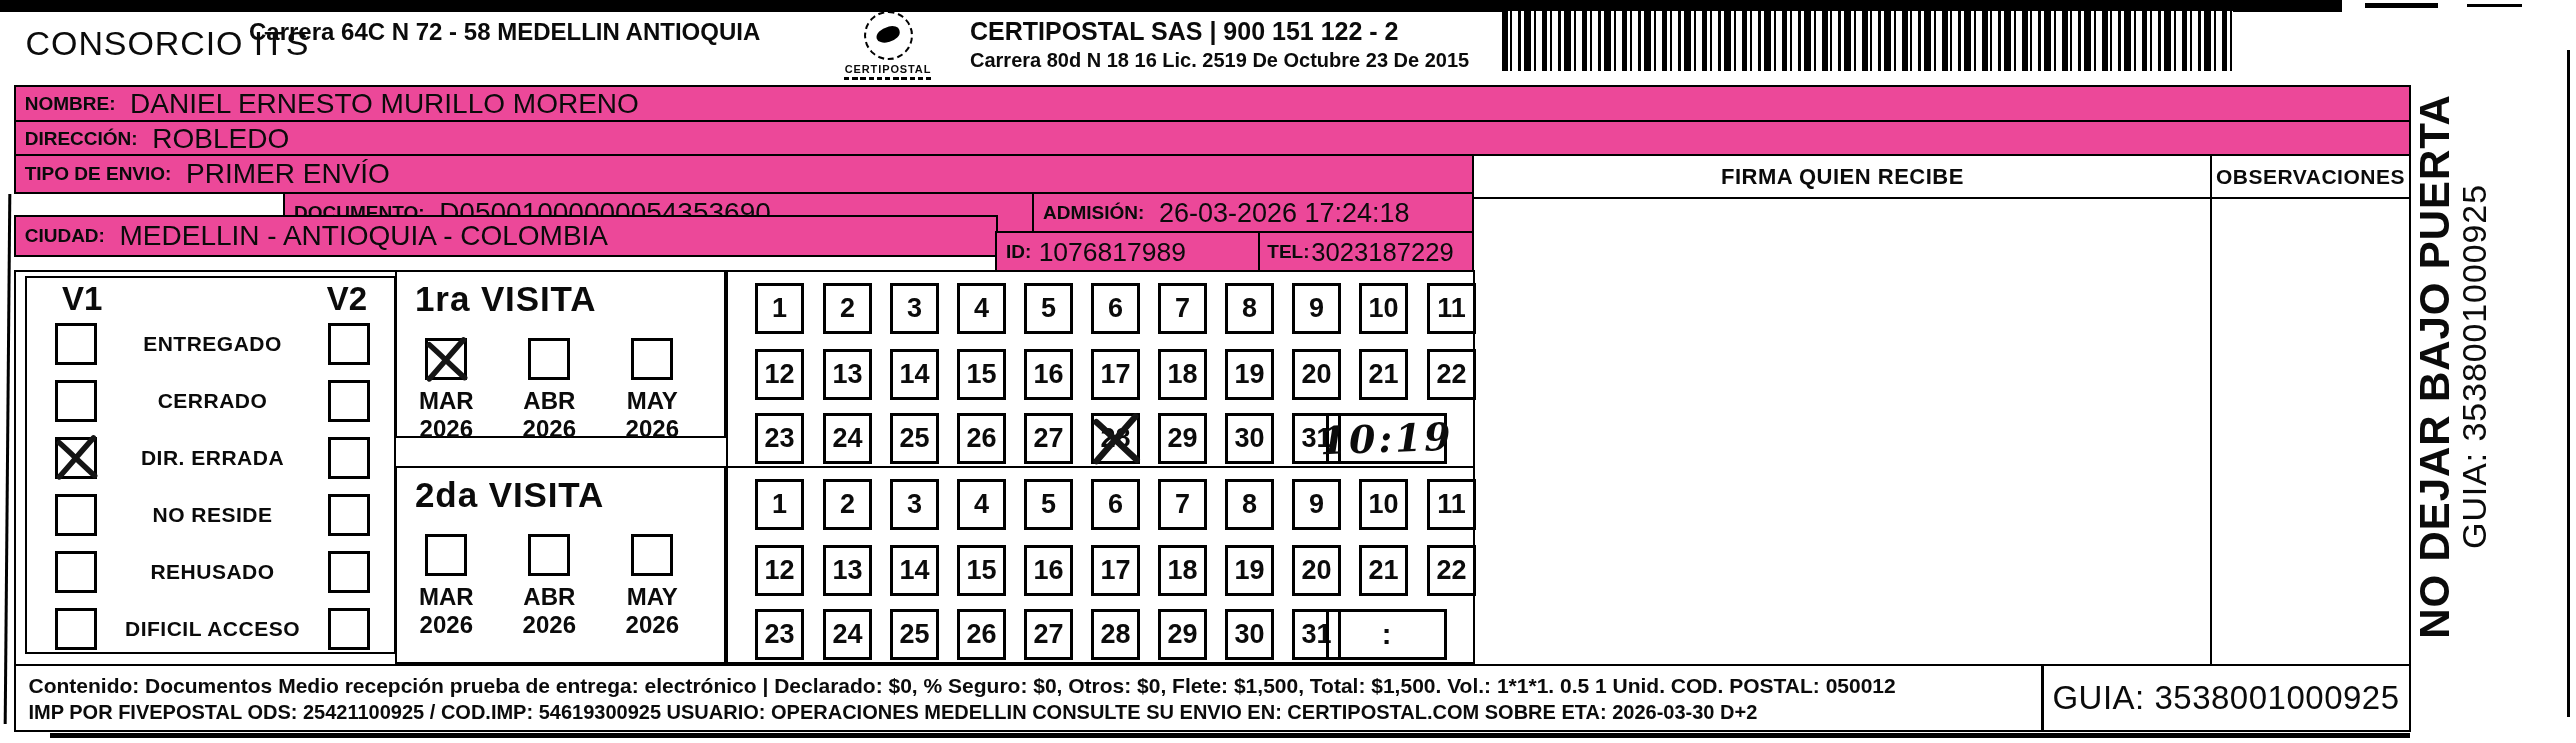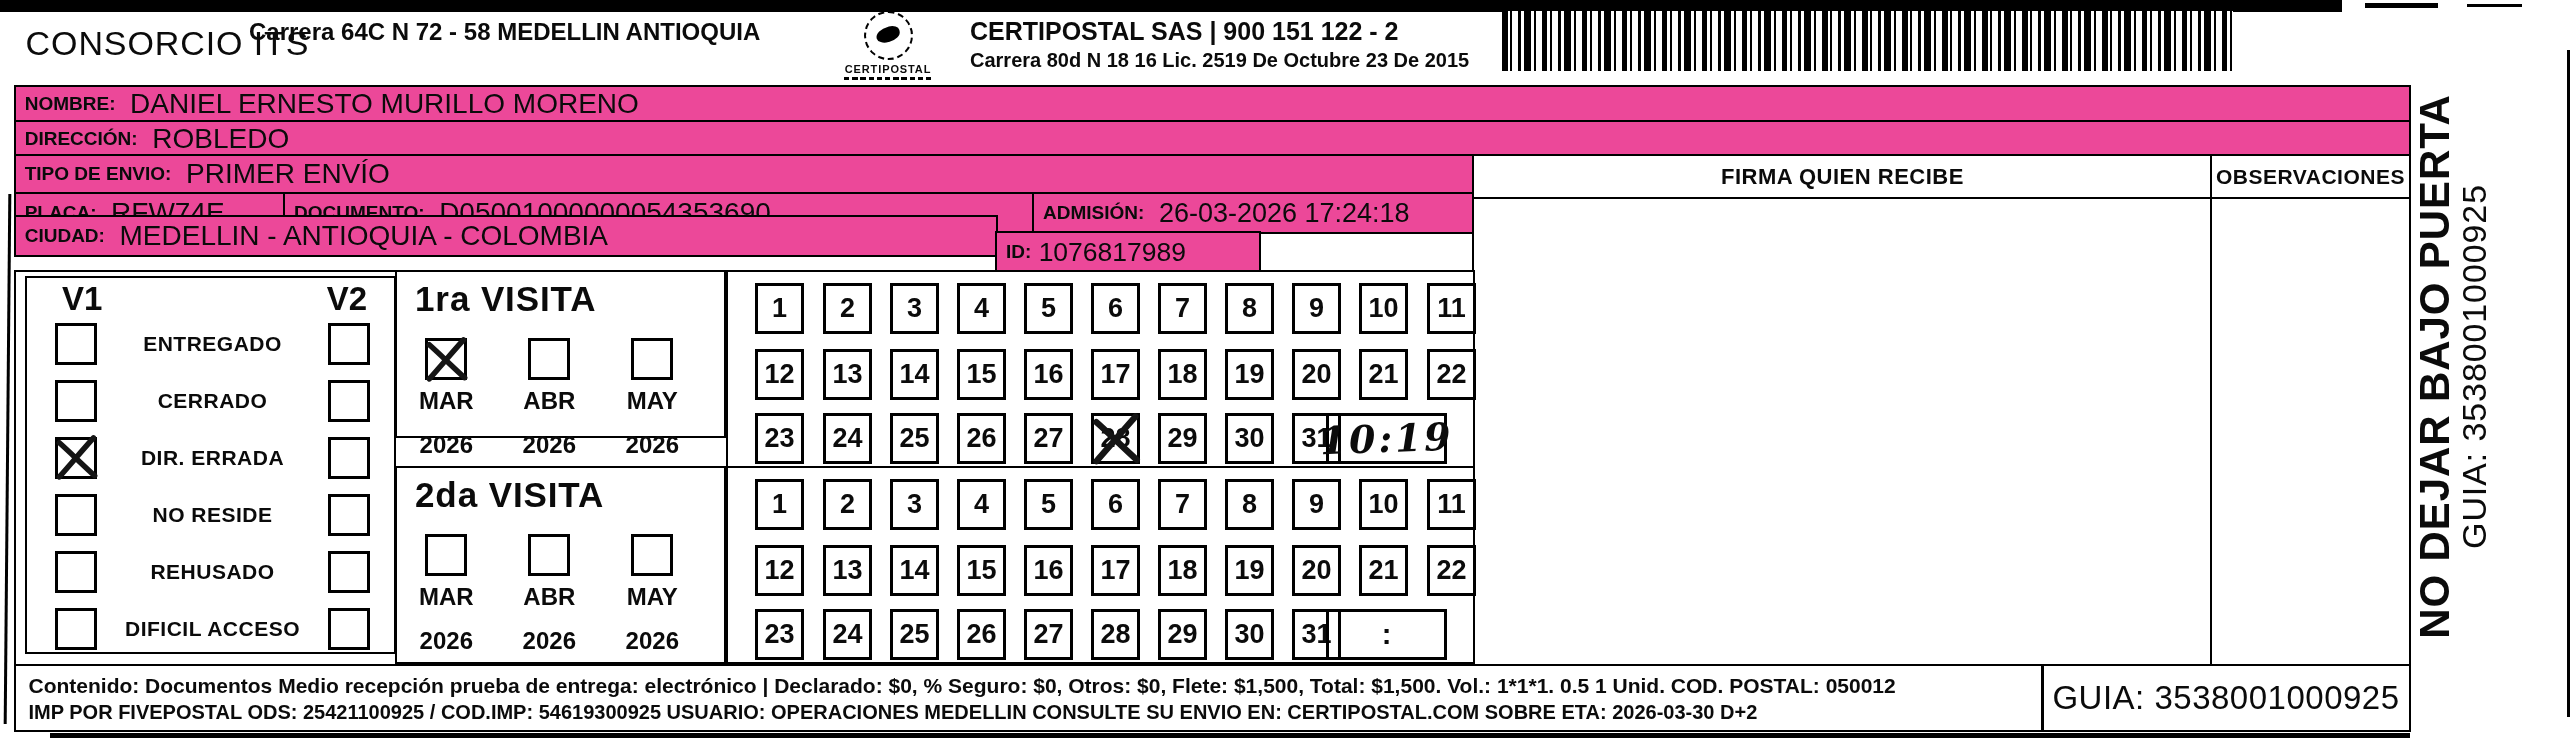--- a/index.html
+++ b/index.html
@@ -47,21 +47,21 @@
 
   .cb { width:42px; height:42px; border:3.7px solid #000; position:relative; flex:none; background:#fff; }
   .xsvg { position:absolute; left:-6.4px; top:-6.4px; width:calc(100% + 12.8px); height:calc(100% + 12.8px); pointer-events:none; }
 
   
   .visit-title { position:absolute; left:18px; top:7.3px; font-size:35px; font-weight:700; letter-spacing:0.9px; }
   .months { position:absolute; left:12.8px; top:66px; display:flex; gap:30px; }
   .month { width:73px; text-align:center; }
   .month .cb { margin:0 auto 7.3px; }
   .month-label { font-size:24px; font-weight:700; }
-  .month-year { font-size:24px; font-weight:700;margin-top:16px; }
+  .month-year { font-size:24px; font-weight:700; }
 
   
   .day-grid { position:absolute; background:#fff; border:2.7px solid #000; }
   .day-cell { position:absolute; width:49px; height:51px; border:3.7px solid #000;
     display:flex; align-items:center; justify-content:center; font-size:27px; font-weight:700; }
   .time-box { position:absolute; width:121px; height:51px; border:3.7px solid #000;
     display:flex; align-items:center; justify-content:center; }
   .handwrite { font-family:"DejaVu Serif", serif; font-style:italic; font-weight:700;
     font-size:38px; letter-spacing:2.7px; transform:rotate(-2deg); line-height:1; }
   .time-colon { font-size:29px; font-weight:700; }
@@ -115,40 +115,40 @@
   </div>
   <div class="frow" style="left:13.7px;top:120px;width:2397px;height:37px">
     <span class="flabel">DIRECCIÓN:</span>
     <span class="fval">ROBLEDO</span>
   </div>
   <div class="frow" style="left:13.7px;top:154px;width:1461px;height:40px">
     <span class="flabel">TIPO DE ENVIO:</span>
     <span class="fval">PRIMER ENVÍO</span>
   </div>
 
-  <div class="frow" style="left:13.7px;top:192px;width:272px;height:42px">
-    <span class="flabel">PLACA:</span>
-    <span class="fval">RFW74E</span>
-  </div>
   <div class="frow" style="left:283px;top:192px;width:752px;height:42px">
     <span class="flabel">DOCUMENTO:</span>
     <span class="fval">D05001000000054353690</span>
   </div>
   <div class="frow" style="left:1032px;top:192px;width:443px;height:42px">
     <span class="flabel">ADMISIÓN:</span>
     <span class="fval" style="font-size:27px">26-03-2026 17:24:18</span>
   </div>
 
   <div class="frow" style="left:13.7px;top:215px;width:984px;height:42px">
     <span class="flabel">CIUDAD:</span>
     <span class="fval">MEDELLIN - ANTIOQUIA - COLOMBIA</span>
   </div>
   <div class="frow" style="left:995px;top:231px;width:266px;height:42px;gap:7.3px">
     <span class="flabel">ID:</span>
     <span class="fval" style="font-size:26.5px">1076817989</span>
+  </div>
+  <div class="frow" style="left:1258px;top:231px;width:216px;height:42px;gap:1.8px;padding-left:7.3px">
+    <span class="flabel">TEL:</span>
+    <span class="fval" style="font-size:25.6px">3023187229</span>
   </div>
 
   <div class="box" style="left:1472px;top:154px;width:741px;height:512px">
     <div class="col-header">FIRMA QUIEN RECIBE</div>
     <div style="height:100%"></div>
   </div>
   <div class="box" style="left:2210px;top:154px;width:201px;height:512px">
     <div class="col-header" style="font-size:21px">OBSERVACIONES</div>
     <div style="height:100%"></div>
   </div>

